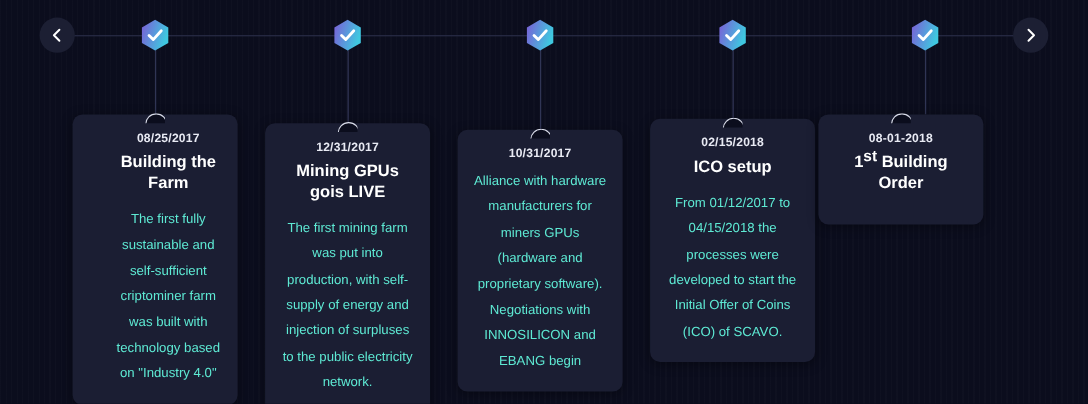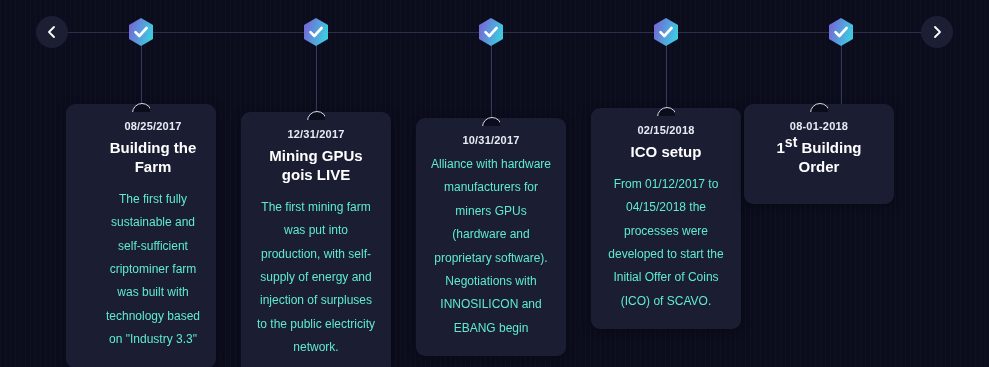--- a/index.html
+++ b/index.html
@@ -184,21 +184,21 @@
         </defs>
         <polygon points="16,2 28,9 28,23 16,30 4,23 4,9" fill="url(#hg1)"></polygon>
         <path d="M10.5 16.2 L14.3 20 L21.6 12" stroke="#ffffff" stroke-width="2.6" fill="none" stroke-linecap="round" stroke-linejoin="round"></path>
       </svg>
     </span>
   </div>
   <div class="card" style="left:66px; top:104px;padding-left:38px;">
     <div class="card-notch"></div>
     <div class="card-date">08/25/2017</div>
     <div class="card-title">Building the Farm</div>
-    <div class="card-body">The first fully sustainable and self-sufficient criptominer farm was built with technology based on "Industry 3.3"</div>
+    <div class="card-body">The first fully sustainable and self-sufficient criptominer farm was built with technology based on "Industry 4.0"</div>
   </div>
 
   <div class="connector" style="left:316px; top:44px; height:68px;"></div>
   <div class="marker" style="left:316px;">
     <span>
       <svg width="32" height="32" viewBox="0 0 32 32">
         <defs>
           <linearGradient id="hg2" x1="0" y1="0" x2="1" y2="0.35">
             <stop offset="0%" stop-color="#7b5cd6"></stop>
             <stop offset="100%" stop-color="#3fc8e0"></stop>

